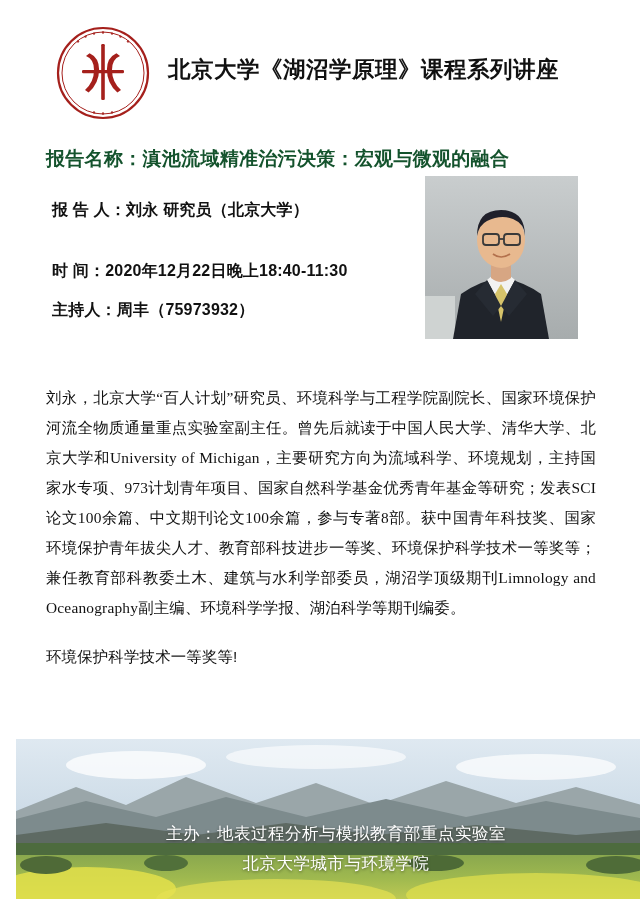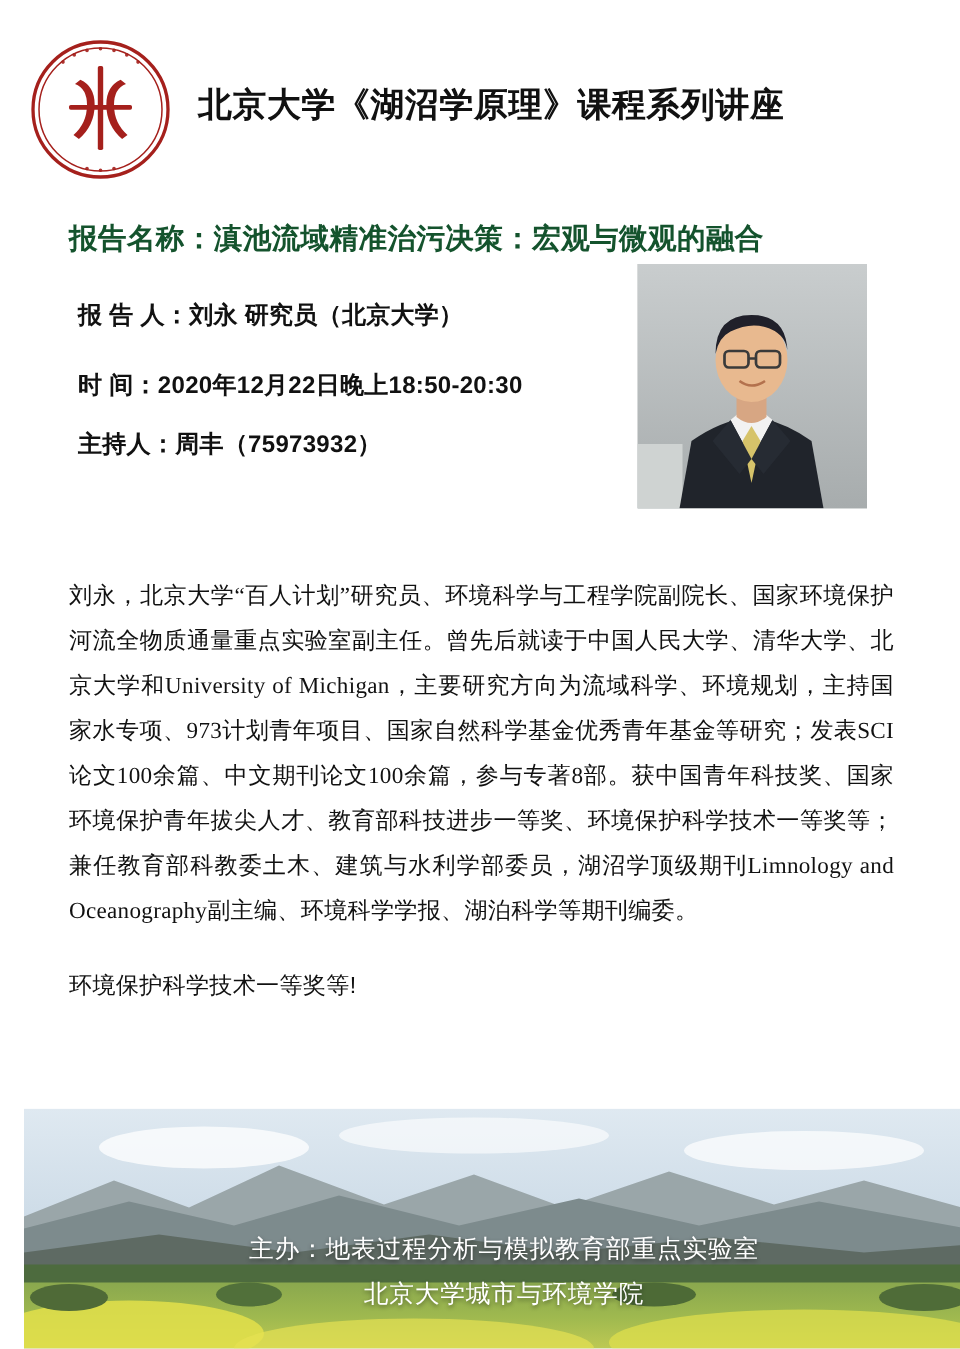--- a/index.html
+++ b/index.html
@@ -20,21 +20,21 @@
     width: 640px;
     height: 899px;
     background: #ffffff;
     box-sizing: border-box;
   }
 
   
   .header {
     display: flex;
     align-items: center;
-    padding: 26px 0 0 20px;
+    padding: 26px 0 0 56px;
     gap: 18px;
   }
   .logo {
     width: 94px;
     height: 94px;
     position: relative;
     flex: 0 0 auto;
   }
   .logo svg { display: block; }
 
@@ -67,21 +67,21 @@
     width: 330px;
   }
   .info-row {
     font-size: 16px;
     color: #111;
     margin-bottom: 18px;
     font-weight: bold;
     letter-spacing: 0.2px;
     white-space: nowrap;
   }
-  .info-row.first { margin-bottom: 26px; }
+  .info-row.first { margin-bottom: 40px; }
   .portrait {
     position: absolute;
     right: 62px;
     top: -24px;
     width: 153px;
     height: 163px;
     overflow: hidden;
     background: #b9bdbe;
   }
   .portrait svg { display: block; }
@@ -159,21 +159,21 @@
       </svg>
     </div>
     <div class="header-title">北京大学《湖沼学原理》课程系列讲座</div>
   </div>
 
   <div class="talk-title">报告名称：滇池流域精准治污决策：宏观与微观的融合</div>
 
   <div class="info-wrap">
     <div class="info-list">
       <div class="info-row first">报 告 人：刘永  研究员（北京大学）</div>
-      <div class="info-row">时    间：2020年12月22日晚上18:50-20:30</div>
+      <div class="info-row">时    间：2020年12月22日晚上18:40-11:30</div>
       <div class="info-row">主持人：周丰（75973932）</div>
     </div>
 
     <div class="portrait">
       <svg width="153" height="163" viewBox="0 0 153 163" xmlns="http://www.w3.org/2000/svg">
         <defs>
           <linearGradient id="bgGrad" x1="0" y1="0" x2="0" y2="1">
             <stop offset="0%" stop-color="#c9cdce"></stop>
             <stop offset="100%" stop-color="#a7acad"></stop>
           </linearGradient>

